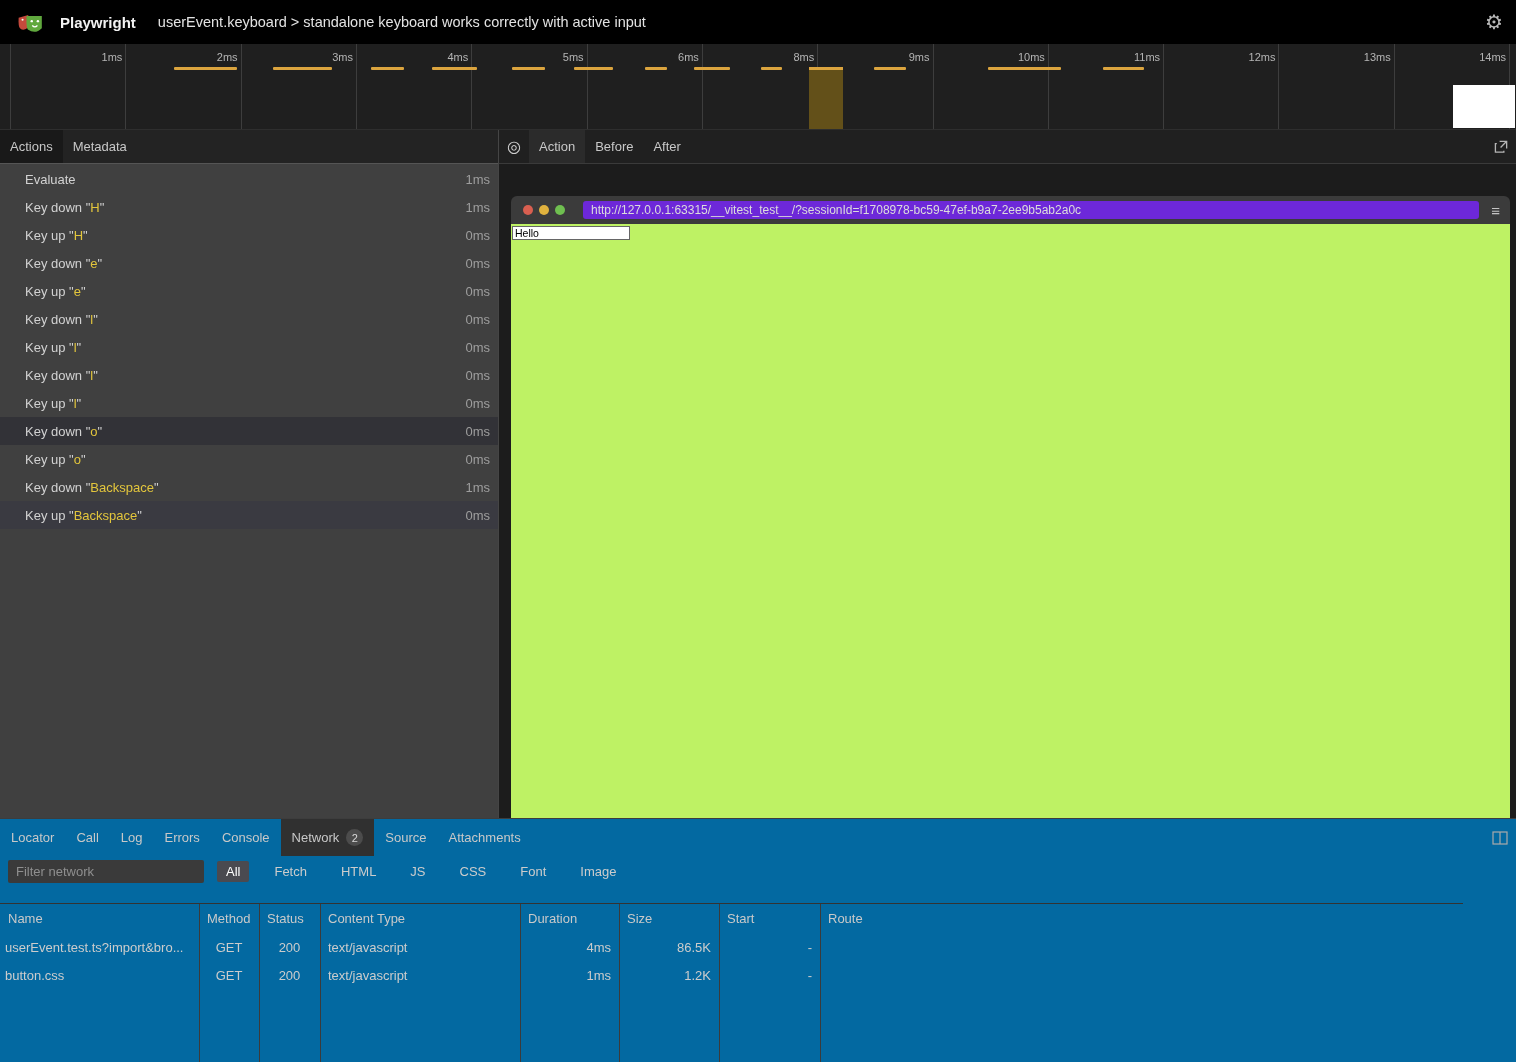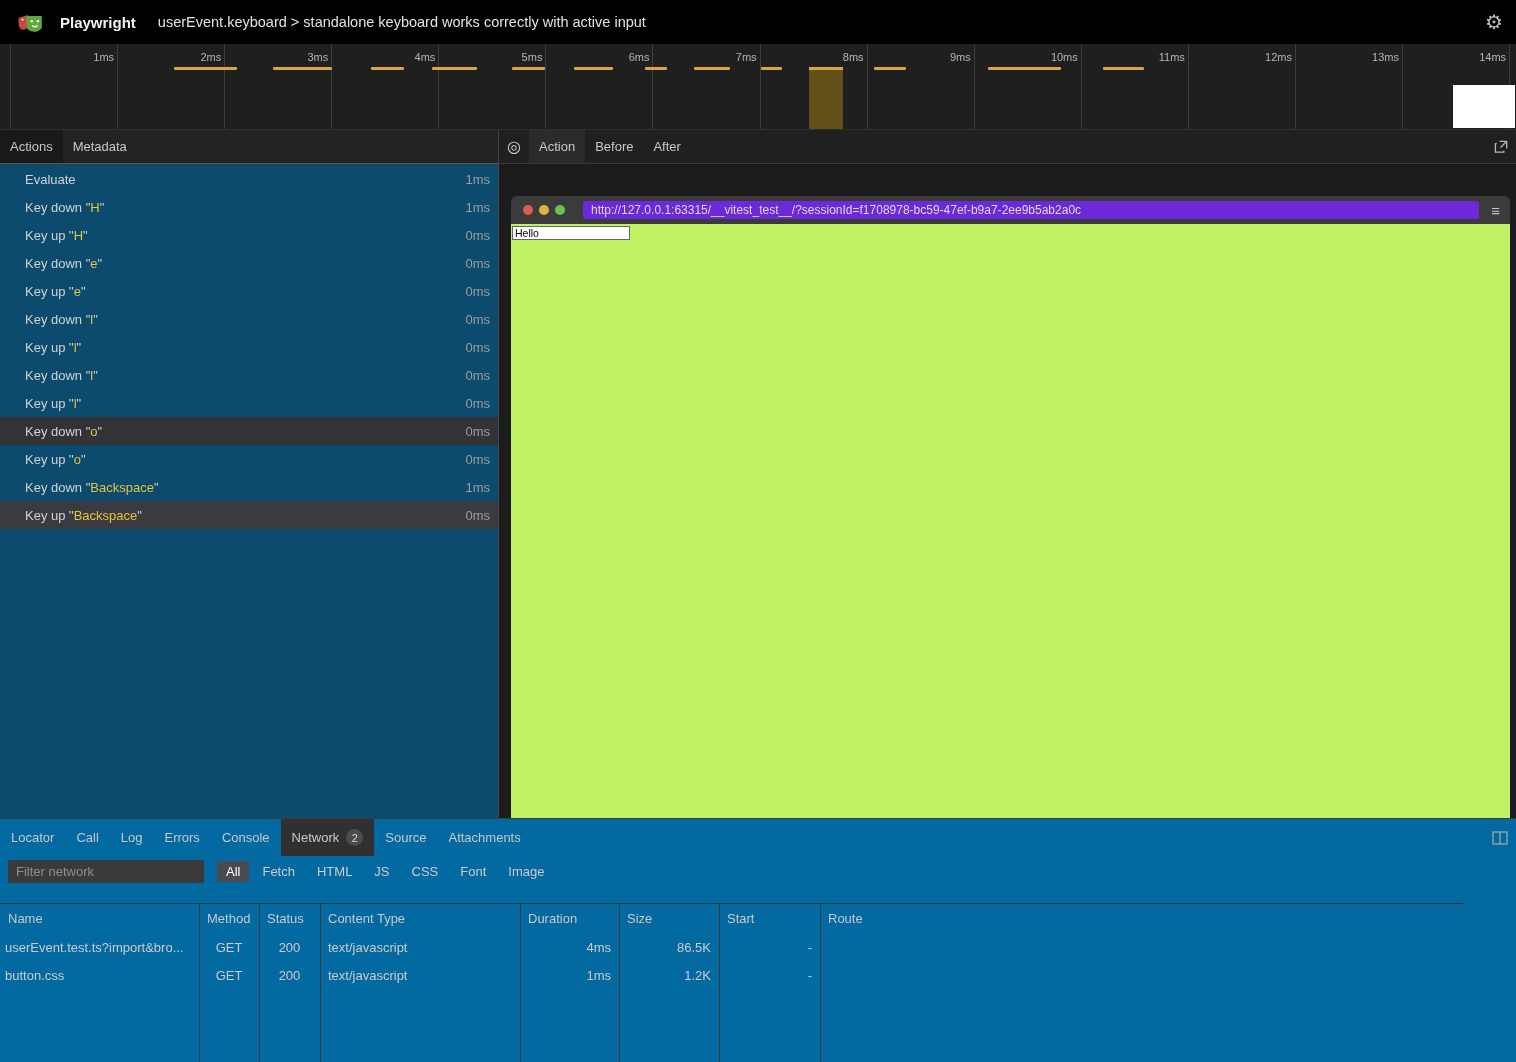--- a/index.html
+++ b/index.html
@@ -23,21 +23,21 @@
   .tl-cell { flex:1 1 0; border-right:1px solid #3d3d3d; text-align:right;
              padding:7px 3px 0 0; font-size:11px; color:#b5b5b5; }
   .tick { position:absolute; top:23px; height:3px; background:#dba43e; border-radius:1px; }
   .sel-range { position:absolute; top:23px; height:62px; background:#635019;
                border-top:3px solid #dba43e; }
   .film-thumb { position:absolute; top:41px; height:43px; background:#ffffff; }
 
   
   .main { position:absolute; left:0; top:130px; width:1516px; height:688px; }
   .left-panel { position:absolute; left:0; top:0; width:499px; height:688px;
-                background:#0c4a6e; border-right:1px solid #454545; }
+                background:#404040; border-right:1px solid #454545; }
   .right-panel { position:absolute; left:499px; top:0; width:1017px; height:688px; background:#1c1c1c; }
 
   .tabbar { height:34px; display:flex; align-items:stretch; font-size:13px; color:#c8c8c8; }
   .left-panel .tabbar { background:#232323; border-bottom:1px solid #555; }
   .right-panel .tabbar { background:#202020; border-bottom:1px solid #3a3a3a; }
   .tab { padding:0 10px; display:flex; align-items:center; cursor:pointer; white-space:nowrap; }
   .left-panel .tab.sel { background:#191919; }
   .right-panel .tab.sel { background:#2b2b2b; }
   .target-btn { width:30px; display:flex; align-items:center; justify-content:center;
                 color:#cfcfcf; font-size:16px; cursor:pointer; }
@@ -76,21 +76,21 @@
   .btab.sel { background:#303030; }
   .badge { width:17px; height:17px; border-radius:50%; background:#4c4c4c; color:#d8d8d8;
            font-size:11px; display:flex; align-items:center; justify-content:center; }
   .split-btn { margin-left:auto; margin-right:8px; display:flex; align-items:center; cursor:pointer; }
 
   .net-toolbar { height:31px; display:flex; align-items:center; }
   .filter-input { margin-left:8px; width:196px; height:23px; background:#3a3a3a; border:none;
                   border-radius:2px; color:#d6d6d6; font-size:13px; padding-left:8px;
                   font-family:"Liberation Sans",sans-serif; }
   .filter-input::placeholder { color:#8f8f8f; }
-  .chips { display:flex; margin-left:13px; }
+  .chips { display:flex; margin-left:13px;gap:12px; }
   .chip { padding:3px 9px; font-size:13px; color:#cccccc; border-radius:2px; margin-right:4px; cursor:pointer; }
   .chip.sel { background:#4a4a50; color:#fff; }
 
   .nettable { position:absolute; left:0; top:84px; width:1463px; height:176px; border-top:1px solid #333; }
   .vline { position:absolute; top:0; bottom:0; width:1px; background:#3b3b3b; }
   .nrow { display:flex; height:28px; align-items:center; font-size:13px; color:#cccccc; position:relative; }
   .nrow.hdr { height:29px; }
   .ncell { overflow:hidden; white-space:nowrap; text-overflow:ellipsis; padding:0 8px; }
   .c-name { width:199px; } .c-method { width:60px; text-align:center; }
   .c-status { width:61px; text-align:center; } .c-type { width:200px; }
@@ -117,21 +117,20 @@
 </div>
 
 <div class="timeline">
   <div class="ruler">
     <div class="tl-cell"><span>1ms</span></div>
     <div class="tl-cell"><span>2ms</span></div>
     <div class="tl-cell"><span>3ms</span></div>
     <div class="tl-cell"><span>4ms</span></div>
     <div class="tl-cell"><span>5ms</span></div>
     <div class="tl-cell"><span>6ms</span></div>
-    <div class="tl-cell"><span>7ms</span></div>
     <div class="tl-cell"><span>8ms</span></div>
     <div class="tl-cell"><span>9ms</span></div>
     <div class="tl-cell"><span>10ms</span></div>
     <div class="tl-cell"><span>11ms</span></div>
     <div class="tl-cell"><span>12ms</span></div>
     <div class="tl-cell"><span>13ms</span></div>
     <div class="tl-cell"><span>14ms</span></div>
     <div class="tick" style="left:163px;width:63px;"></div>
     <div class="tick" style="left:262px;width:59px;"></div>
     <div class="tick" style="left:360px;width:33px;"></div>

